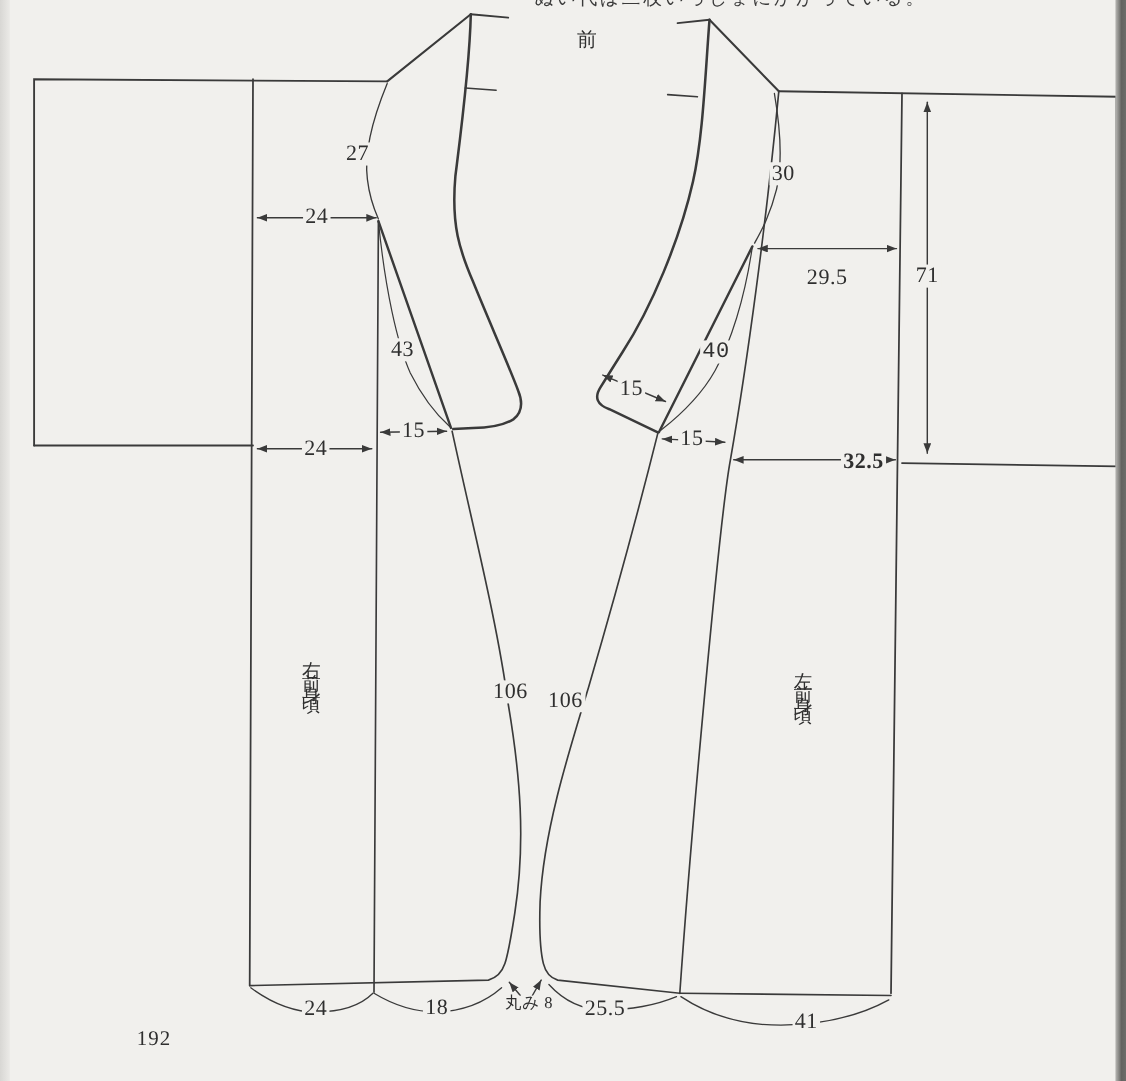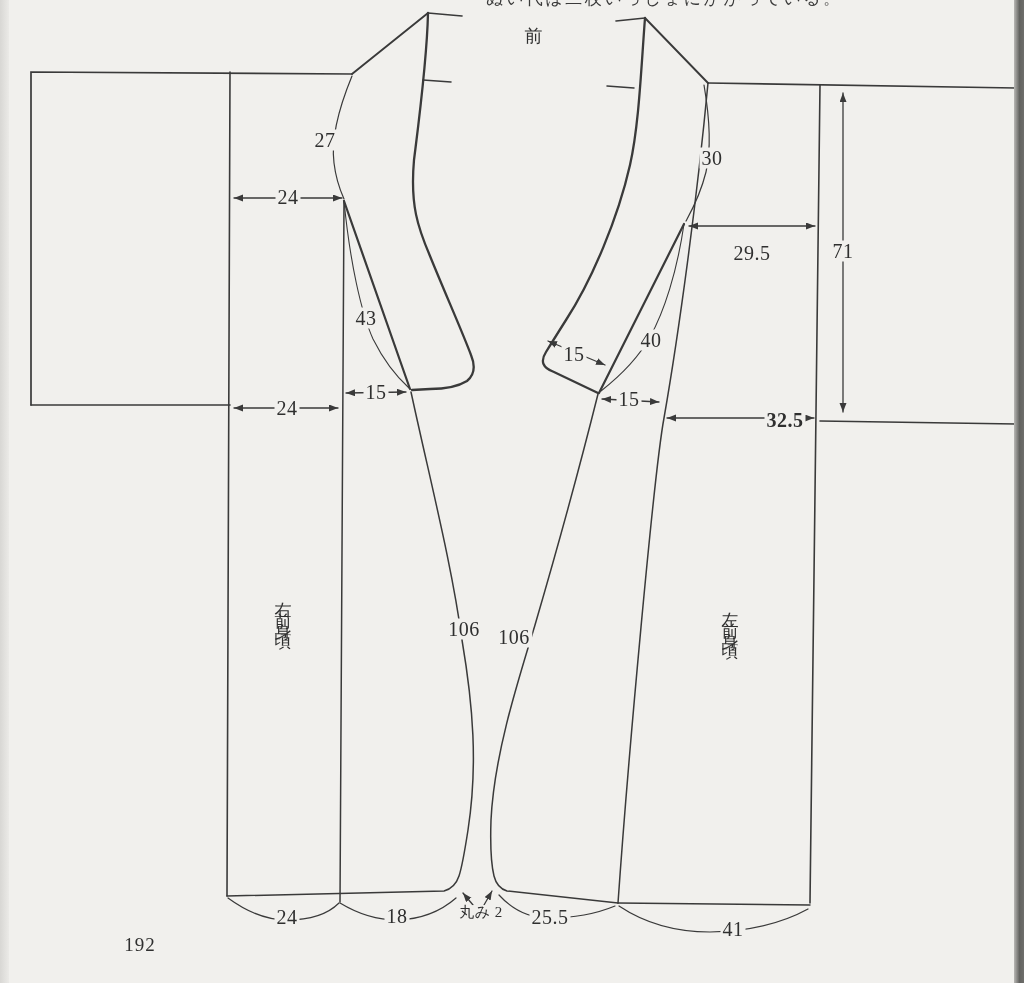--- a/index.html
+++ b/index.html
@@ -125,26 +125,26 @@
   <div class="lbl" style="left:376px;top:392px;">15</div>
   <div class="lbl" style="left:287px;top:408px;">24</div>
   <div class="lbl vtext" style="left:283px;top:610px;">右前身頃</div>
   <div class="lbl" style="left:464px;top:629px;">106</div>
   <div class="lbl" style="left:514px;top:637px;">106</div>
 
   <div class="lbl" style="left:712px;top:158px;">30</div>
   <div class="lbl" style="left:752px;top:226px;margin-top:27px;">29.5</div>
   <div class="lbl" style="left:843px;top:251px;">71</div>
   <div class="lbl" style="left:574px;top:354px;">15</div>
-  <div class="lbl" style="left:651px;top:340px;">40</div>
+  <div class="lbl" style="left:651px;top:320px;font-family:Liberation Mono, monospace;">40</div>
   <div class="lbl" style="left:629px;top:399px;">15</div>
   <div class="lbl" style="left:785px;top:420px;font-weight:bold;">32.5</div>
   <div class="lbl vtext" style="left:730px;top:620px;">左前身頃</div>
 
-  <div class="lbl small" style="left:481px;top:913px;">丸み 2</div>
+  <div class="lbl small" style="left:481px;top:913px;">丸み 8</div>
   <div class="lbl" style="left:287px;top:917px;">24</div>
   <div class="lbl" style="left:397px;top:916px;">18</div>
   <div class="lbl" style="left:550px;top:917px;">25.5</div>
   <div class="lbl" style="left:733px;top:929px;">41</div>
 
   <div class="lbl pagenum" style="left:112px;top:945px;">192</div>
 
   <div class="edge-right"></div>
 </div>
 

